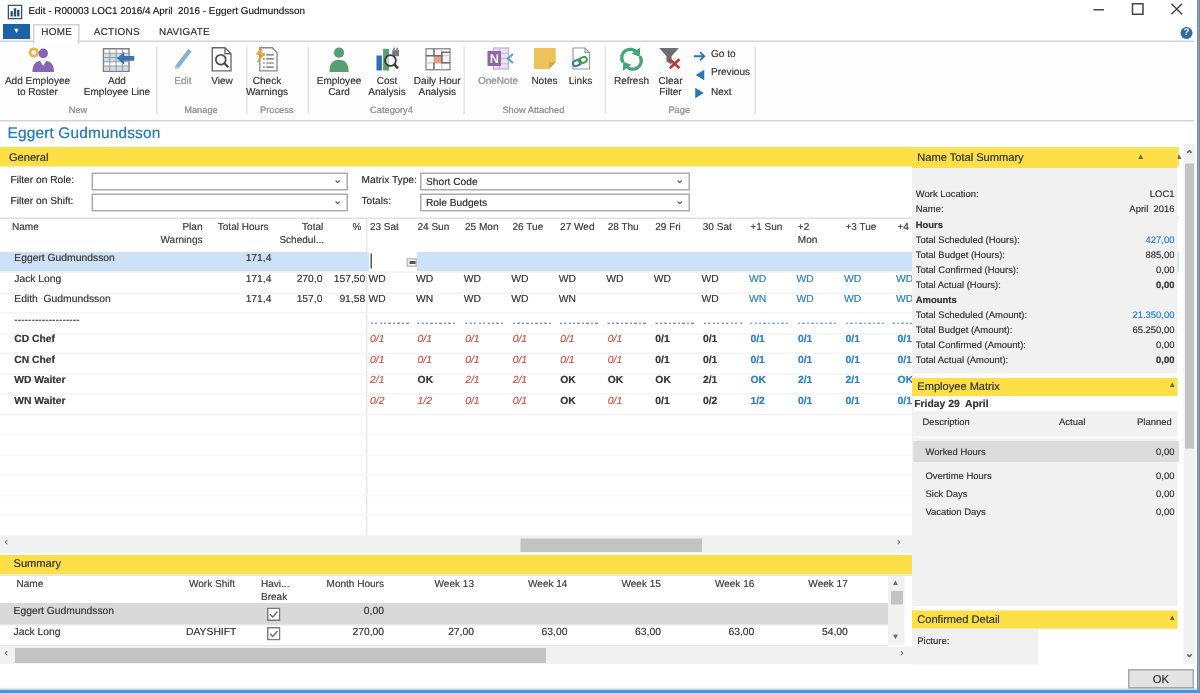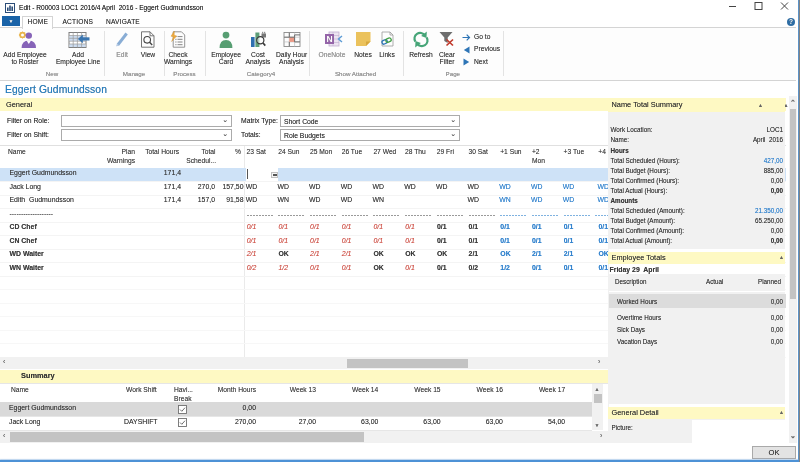--- a/index.html
+++ b/index.html
@@ -12,21 +12,21 @@
 .tab { position:absolute; font-size:6.6px; color:#333; white-space:nowrap; letter-spacing:0.2px; }
 #tabhome-box { position:absolute; left:22px; top:15.5px; width:30.5px; height:13px; background:#fff; border:1px solid #d4d4d4; border-bottom:none; z-index:3; }
 #ribbon { position:absolute; left:0; top:28px; width:796px; height:53px; background:#fdfdfd; border-bottom:1px solid #d4d4d4; }
 .rsep { position:absolute; top:31px; width:1px; height:45px; background:#e3e3e3; }
 .rlabel { position:absolute; font-size:6.2px; color:#9a9a9a; text-align:center; top:70px; white-space:nowrap; }
 .rcap { position:absolute; font-size:6.7px; color:#3c3c3c; text-align:center; top:51px; line-height:7.3px; white-space:nowrap; }
 .rcap.gray { color:#a0a0a0; }
 .ricon { position:absolute; top:31px; }
 .smbtn { position:absolute; font-size:6.7px; color:#3c3c3c; white-space:nowrap; }
 #pagetitle { position:absolute; left:5px; top:83.5px; font-size:10.3px; color:#2180c8; letter-spacing:0.1px;}
-.secbar { position:absolute; background:#fef9c3; color:#333; font-size:7.4px; }
+.secbar { position:absolute; background:#fde047; color:#333; font-size:7.4px; }
 .collapse { position:absolute; color:#666; font-size:5px; }
 .flabel { position:absolute; font-size:6.8px; color:#333; white-space:nowrap; }
 .combo { position:absolute; background:#fff; border:1px solid #ababab; font-size:6.8px; color:#333; }
 .combo .arr { position:absolute; right:3px; top:0px; color:#555; font-size:7px; }
 .combo .txt { position:absolute; left:3px; top:2px; }
 .hdrtxt { position:absolute; font-size:6.7px; color:#444; white-space:nowrap; }
 .cell { position:absolute; font-size:6.9px; color:#3a3a3a; white-space:nowrap; }
 .cellr { position:absolute; font-size:6.9px; color:#3a3a3a; white-space:nowrap; text-align:right; }
 .b { font-weight:bold; }
 
@@ -378,21 +378,21 @@
 <div class="rowline" style="left:0;top:316.0px;width:786px;background:#f7f7f7;"></div>
 <div class="rowline" style="left:0;top:329.5px;width:786px;background:#f7f7f7;"></div>
 <div class="rowline" style="left:0;top:343.0px;width:786px;background:#f7f7f7;"></div>
 <div class="rowline" style="left:0;top:356.5px;width:786px;background:#f7f7f7;"></div>
 
 <div class="sbtrack" style="left:0;top:357px;width:608px;height:12px;"></div>
 <div class="sbarr" style="left:3px;top:358px;font-size:7px;">‹</div>
 <div class="sbarr" style="left:598px;top:358px;font-size:7px;">›</div>
 <div class="sbthumb" style="left:347px;top:358.5px;width:121px;height:9.5px;"></div>
 
-<div class="secbar" style="left:0px;top:370px;width:608px;height:12.5px;line-height:12.5px;"><span style="margin-left:21px;font-weight:bold;">Summary</span></div>
+<div class="secbar" style="left:0px;top:370px;width:608px;height:12.5px;line-height:12.5px;"><span style="margin-left:9px;">Summary</span></div>
 <div style="position:absolute;left:0;top:382.5px;width:608px;height:1px;background:#e6e6e6;"></div>
 <div class="hdrtxt" style="left:11px;top:385.5px;">Name</div>
 <div class="hdrtxt" style="left:126px;top:385.5px;">Work Shift</div>
 <div class="hdrtxt" style="left:174px;top:385.5px;">Havi...</div>
 <div class="hdrtxt" style="left:174px;top:394.5px;">Break</div>
 <div class="hdrtxt" style="left:200px;top:385.5px;width:56px;text-align:right;">Month Hours</div>
 <div class="hdrtxt" style="left:266.0px;top:385.5px;width:50px;text-align:right;">Week 13</div>
 <div class="hdrtxt" style="left:328.3px;top:385.5px;width:50px;text-align:right;">Week 14</div>
 <div class="hdrtxt" style="left:390.6px;top:385.5px;width:50px;text-align:right;">Week 15</div>
 <div class="hdrtxt" style="left:452.9px;top:385.5px;width:50px;text-align:right;">Week 16</div>
@@ -449,40 +449,40 @@
 <div class="prow" style="left:610.5px;top:207.1px;">Total Scheduled (Amount):</div>
 <div class="pval blue" style="left:683px;top:207.1px;width:100px;">21.350,00</div>
 <div class="prow" style="left:610.5px;top:217.2px;">Total Budget (Amount):</div>
 <div class="pval" style="left:683px;top:217.2px;width:100px;">65.250,00</div>
 <div class="prow" style="left:610.5px;top:227.3px;">Total Confirmed (Amount):</div>
 <div class="pval" style="left:683px;top:227.3px;width:100px;">0,00</div>
 <div class="prow" style="left:610.5px;top:237.4px;">Total Actual (Amount):</div>
 <div class="pval b" style="left:683px;top:237.4px;width:100px;">0,00</div>
 
 <div style="position:absolute;left:609px;top:249px;width:177px;height:3px;background:#fff;"></div>
-<div class="secbar" style="left:607.5px;top:252px;width:177.5px;height:12px;line-height:12px;"><span style="margin-left:4px;">Employee Totals</span></div>
+<div class="secbar" style="left:607.5px;top:252px;width:177.5px;height:12px;line-height:12px;"><span style="margin-left:4px;">Employee Matrix</span></div>
 <div class="collapse" style="left:779px;top:254px;">▲</div>
 <div style="position:absolute;left:609px;top:264px;width:177px;height:10px;background:#fff;"></div>
 <div class="prow b" style="left:609.5px;top:265.5px;font-size:6.9px;">Friday 29&nbsp; April</div>
 <div class="prow" style="left:615px;top:278px;">Description</div>
 <div class="prow" style="left:706px;top:278px;">Actual</div>
 <div class="prow" style="left:758px;top:278px;">Planned</div>
 <div style="position:absolute;left:609px;top:290.5px;width:177px;height:1px;background:#fff;"></div>
 <div style="position:absolute;left:609px;top:294px;width:177px;height:13.5px;background:#dcdcdc;"></div>
 <div class="prow" style="left:617px;top:298px;">Worked Hours</div>
 <div class="pval" style="left:683px;top:298px;width:100px;">0,00</div>
 <div class="prow" style="left:617px;top:313.5px;">Overtime Hours</div>
 <div class="pval" style="left:683px;top:313.5px;width:100px;">0,00</div>
 <div class="prow" style="left:617px;top:325.5px;">Sick Days</div>
 <div class="pval" style="left:683px;top:325.5px;width:100px;">0,00</div>
 <div class="prow" style="left:617px;top:337.5px;">Vacation Days</div>
 <div class="pval" style="left:683px;top:337.5px;width:100px;">0,00</div>
 
 <div style="position:absolute;left:609px;top:404px;width:177px;height:3px;background:#fff;"></div>
-<div class="secbar" style="left:607.5px;top:407px;width:177.5px;height:12px;line-height:12px;"><span style="margin-left:4px;">General Detail</span></div>
+<div class="secbar" style="left:607.5px;top:407px;width:177.5px;height:12px;line-height:12px;"><span style="margin-left:4px;">Confirmed Detail</span></div>
 <div class="collapse" style="left:779px;top:409px;">▲</div>
 <div class="prow" style="left:611.5px;top:423.5px;">Picture:</div>
 <div style="position:absolute;left:692px;top:420px;width:94px;height:23px;background:#fff;"></div>
 
 <div class="sbtrack" style="left:789px;top:96px;width:8.2px;height:347px;"></div>
 <div class="sbarr" style="left:790px;top:99px;font-size:7px;font-weight:bold;">⌃</div>
 <div class="sbthumb" style="left:789.8px;top:109px;width:6.6px;height:190px;"></div>
 <div class="sbarr" style="left:790px;top:432px;font-size:7px;font-weight:bold;">⌄</div>
 
 <div id="bottombar"></div>

